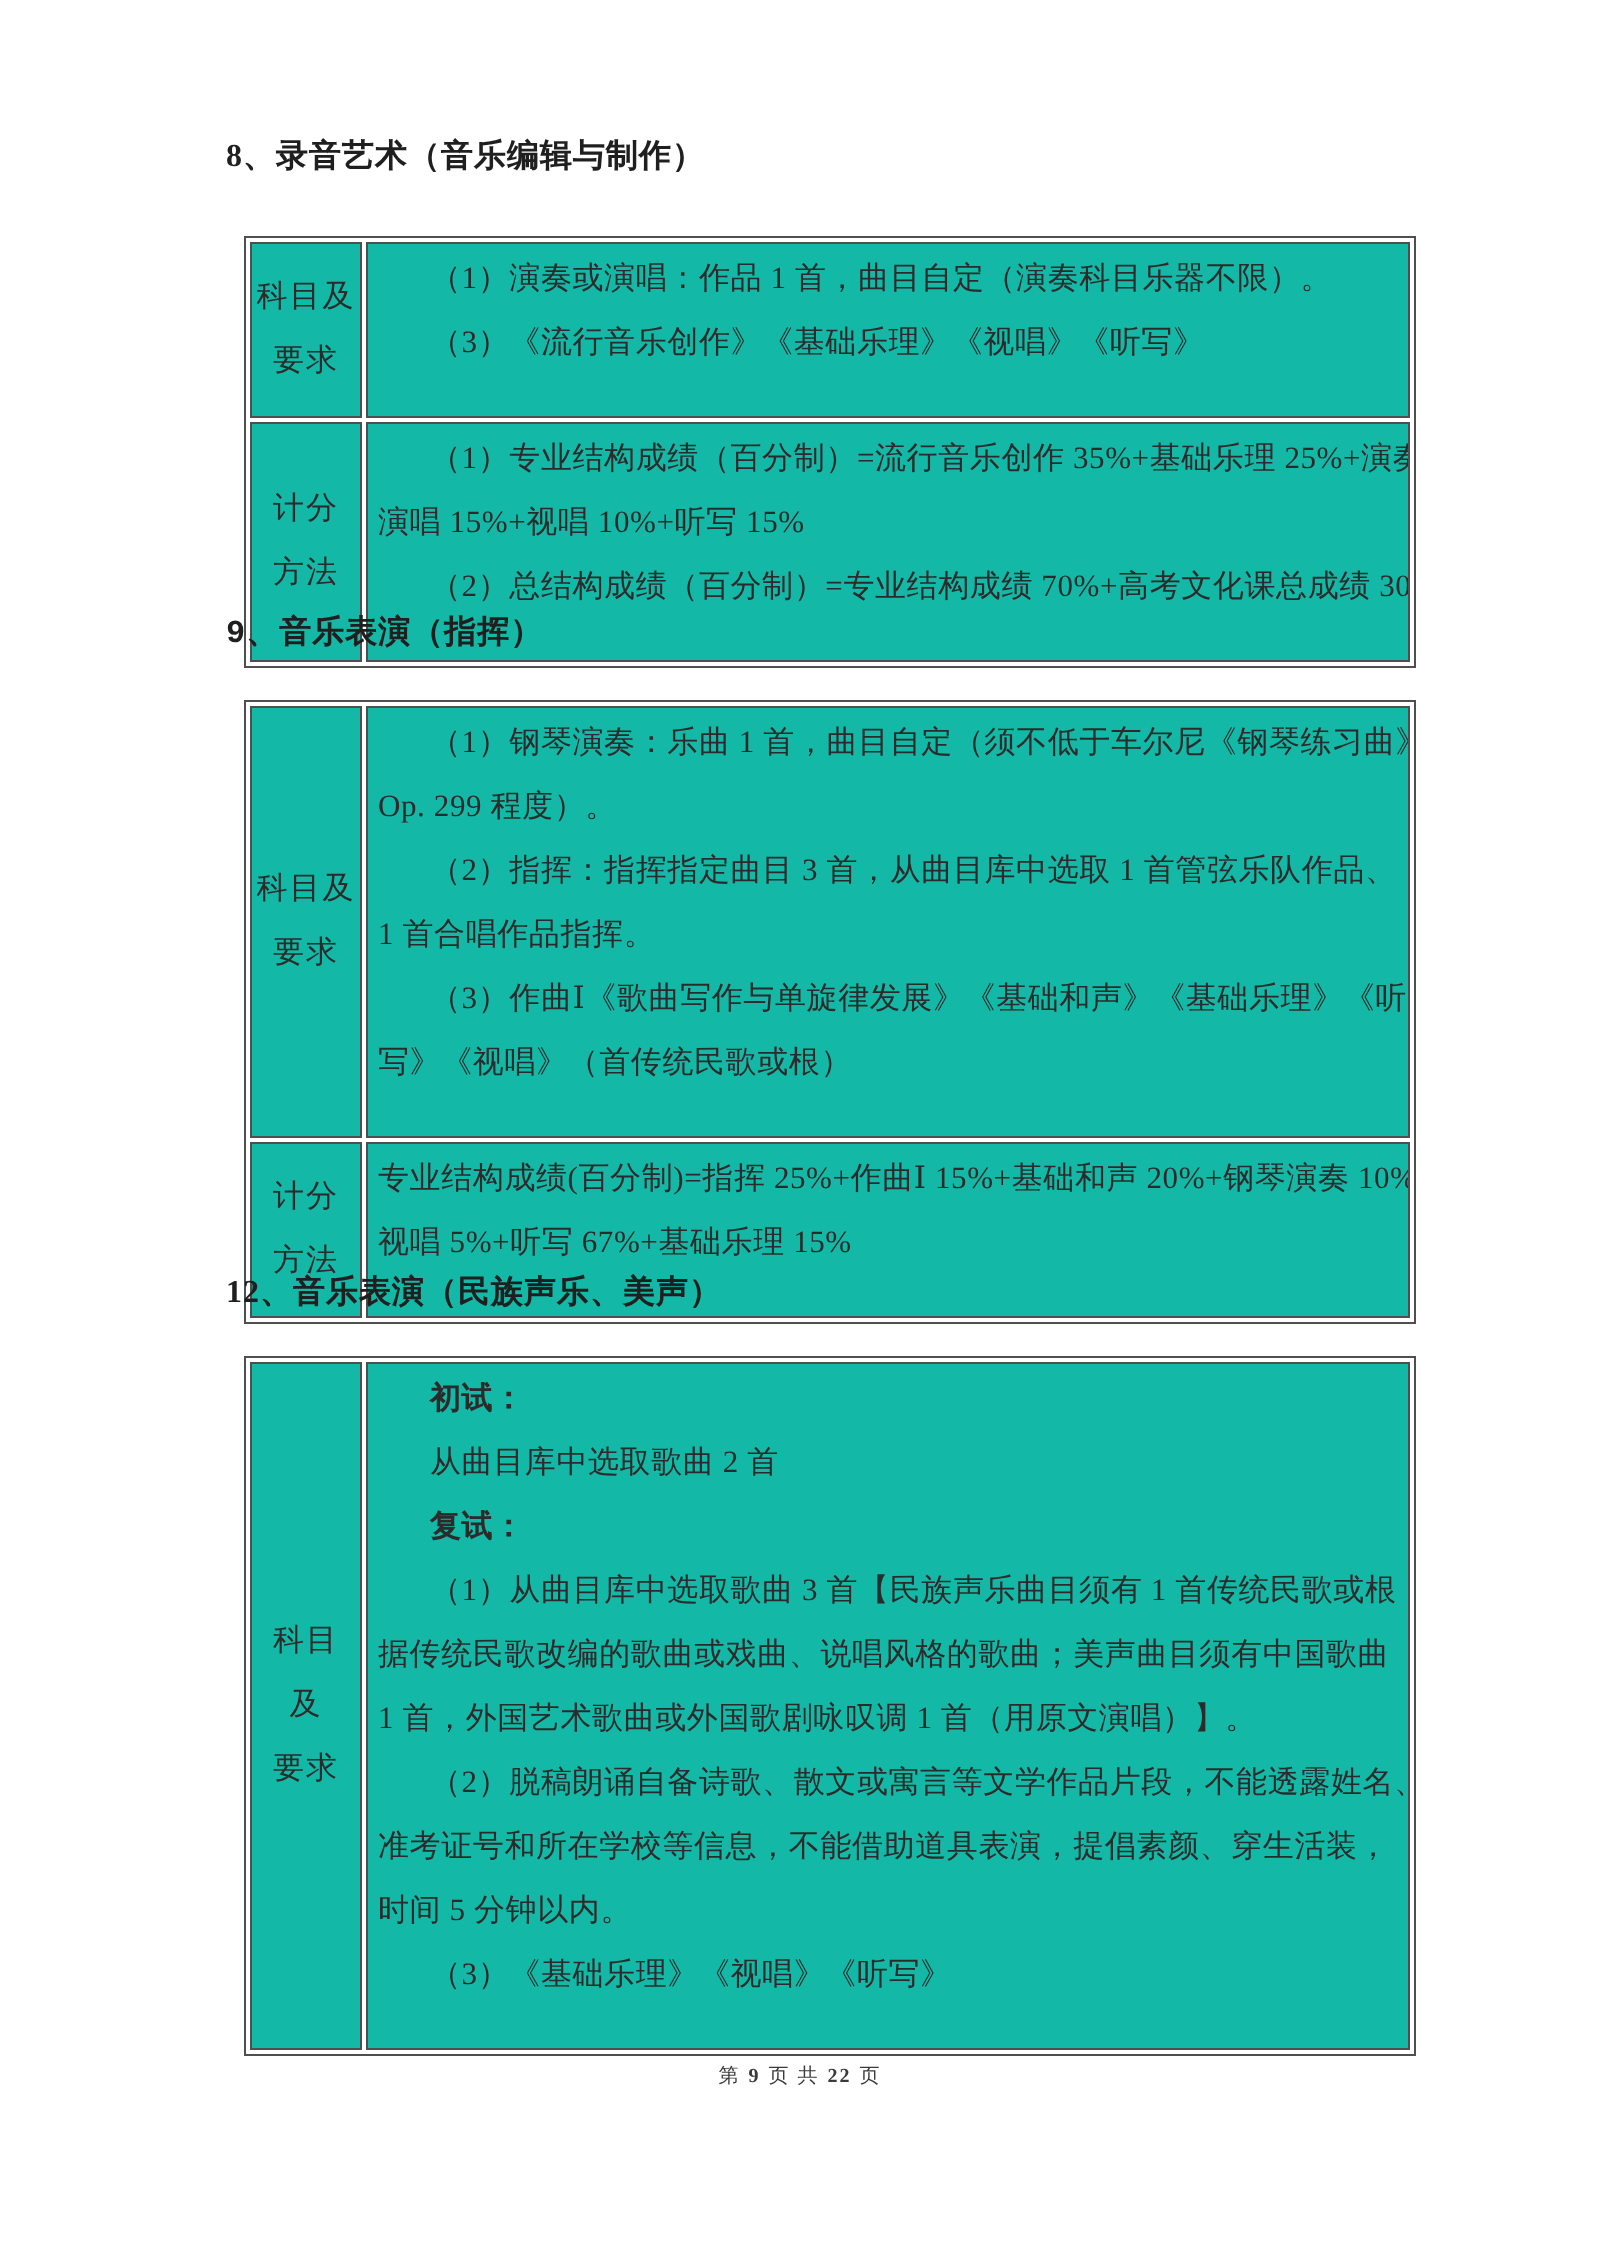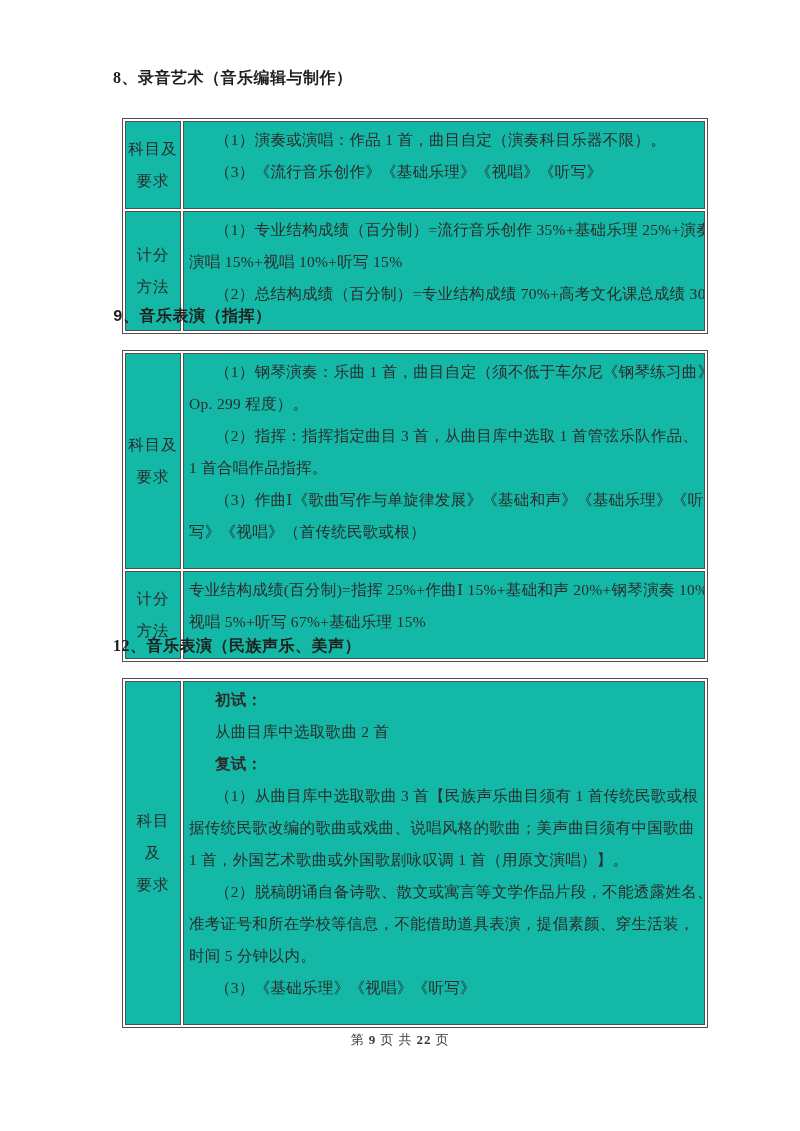--- a/index.html
+++ b/index.html
@@ -71,21 +71,21 @@
   }
   .ind { padding-left: 26px; }
   .b   { font-weight: bold; }
 
   .footer {
     position: absolute;
     top: 1031px;
     left: 0;
     width: 100%;
     text-align: center;
-    font-size: 13px;
+    font-size: 10px;
     color: #3a3a3a;
     letter-spacing: 1px;
   }
   .footer span { margin: 0 2px; }
   .footer .num { font-weight: bold; }
 </style>
 </head>
 <body>
 
 <div class="page">

